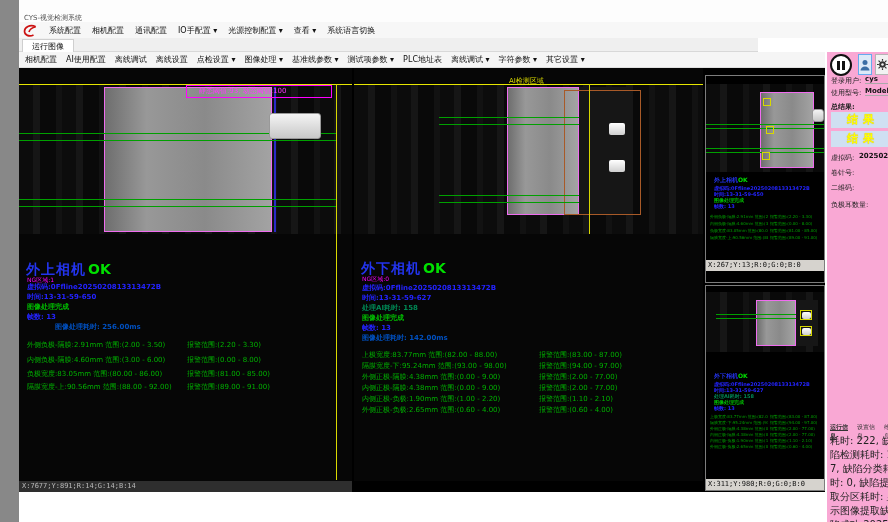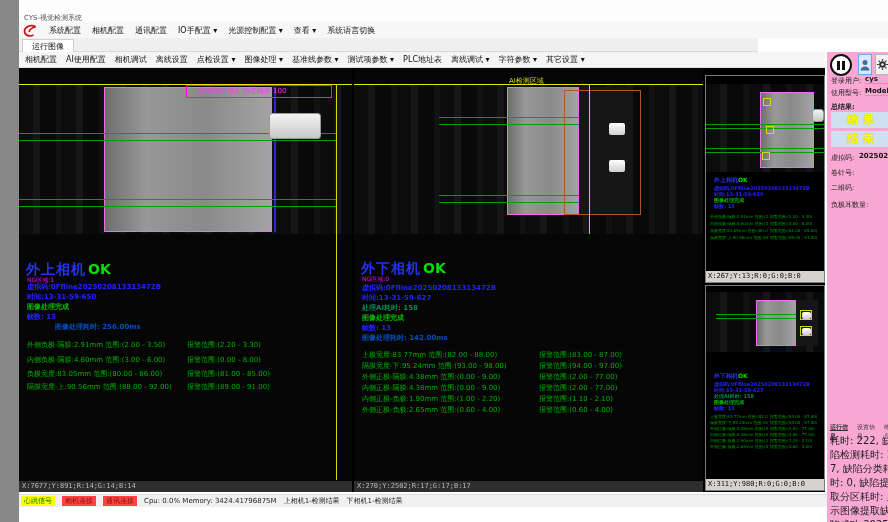--- a/index.html
+++ b/index.html
@@ -115,21 +115,21 @@
     <span class="mi">系统语言切换</span>
   </div>
 
   <div class="abs tabstrip">
     <div class="abs tab">运行图像</div>
   </div>
 
   <div class="abs toolbar">
     <span class="mi">相机配置</span>
     <span class="mi">AI使用配置</span>
-    <span class="mi">相机调试</span>
+    <span class="mi">离线调试</span>
     <span class="mi">离线设置</span>
     <span class="mi">点检设置 ▾</span>
     <span class="mi">图像处理 ▾</span>
     <span class="mi">基准线参数 ▾</span>
     <span class="mi">测试项参数 ▾</span>
     <span class="mi">PLC地址表</span>
     <span class="mi">离线调试 ▾</span>
     <span class="mi">字符参数 ▾</span>
     <span class="mi">其它设置 ▾</span>
   </div>
@@ -202,21 +202,20 @@
       <div class="abs acol nowrap" style="left:185px;top:293px;">报警范围:(94.00 - 97.00)</div>
       <div class="abs mrow nowrap" style="left:8px;top:304px;">外侧正极-隔膜:4.38mm 范围:(0.00 - 9.00)</div>
       <div class="abs acol nowrap" style="left:185px;top:304px;">报警范围:(2.00 - 77.00)</div>
       <div class="abs mrow nowrap" style="left:8px;top:315px;">内侧正极-隔膜:4.38mm 范围:(0.00 - 9.00)</div>
       <div class="abs acol nowrap" style="left:185px;top:315px;">报警范围:(2.00 - 77.00)</div>
       <div class="abs mrow nowrap" style="left:8px;top:326px;">内侧正极-负极:1.90mm 范围:(1.00 - 2.20)</div>
       <div class="abs acol nowrap" style="left:185px;top:326px;">报警范围:(1.10 - 2.10)</div>
       <div class="abs mrow nowrap" style="left:8px;top:337px;">外侧正极-负极:2.65mm 范围:(0.60 - 4.00)</div>
       <div class="abs acol nowrap" style="left:185px;top:337px;">报警范围:(0.60 - 4.00)</div>
     </div>
-    <div class="abs coordbar cmid nowrap">X:270;Y:2502;R:17;G:17;B:17</div>
 
     <div class="abs thumb t1">
       <div class="abs streaks" style="left:0;top:8px;width:118px;height:88px;"></div>
       <div class="abs electrode" style="left:54px;top:16px;width:54px;height:76px;"></div>
       <div class="abs gline" style="left:0;top:48px;width:118px;"></div>
       <div class="abs gline" style="left:0;top:52px;width:118px;"></div>
       <div class="abs gline" style="left:0;top:72px;width:118px;"></div>
       <div class="abs gline" style="left:0;top:76px;width:118px;"></div>
       <div class="abs connector" style="left:106px;top:33px;width:12px;height:13px;"></div>
       <div class="abs ybox" style="left:57px;top:22px;width:8px;height:8px;"></div>
@@ -230,21 +229,21 @@
       <div class="abs mini-line i-green nowrap" style="left:8px;top:121px;width:106px;">图像处理完成</div>
       <div class="abs mini-line i-blue nowrap" style="left:8px;top:127px;width:106px;">帧数: 13</div>
       <div class="abs mini-row nowrap" style="left:4px;top:138px;width:58px;">外侧负极-隔膜:2.91mm 范围:(2.00 - 3.50)</div>
       <div class="abs mini-row nowrap" style="left:64px;top:138px;width:52px;">报警范围:(2.20 - 3.30)</div>
       <div class="abs mini-row nowrap" style="left:4px;top:145px;width:58px;">内侧负极-隔膜:4.60mm 范围:(3.00 - 6.00)</div>
       <div class="abs mini-row nowrap" style="left:64px;top:145px;width:52px;">报警范围:(0.00 - 8.00)</div>
       <div class="abs mini-row nowrap" style="left:4px;top:152px;width:58px;">负极宽度:83.05mm 范围:(80.00 - 86.00)</div>
       <div class="abs mini-row nowrap" style="left:64px;top:152px;width:52px;">报警范围:(81.00 - 85.00)</div>
       <div class="abs mini-row nowrap" style="left:4px;top:159px;width:58px;">隔膜宽度-上:90.56mm 范围:(88.00 - 92.00)</div>
       <div class="abs mini-row nowrap" style="left:64px;top:159px;width:52px;">报警范围:(89.00 - 91.00)</div>
-      <div class="abs tbar nowrap" style="top:195px;">X:267;Y:13;R:0;G:0;B:0</div>
+      <div class="abs tbar nowrap" style="top:184px;">X:267;Y:13;R:0;G:0;B:0</div>
     </div>
 
     <div class="abs thumb t2">
       <div class="abs streaks" style="left:0;top:6px;width:118px;height:60px;"></div>
       <div class="abs electrode" style="left:50px;top:14px;width:40px;height:46px;"></div>
       <div class="abs roll" style="left:90px;top:14px;width:22px;height:46px;"></div>
       <div class="abs blob" style="left:96px;top:26px;width:9px;height:7px;"></div>
       <div class="abs blob" style="left:96px;top:42px;width:9px;height:7px;"></div>
       <div class="abs ybox" style="left:94px;top:24px;width:12px;height:10px;"></div>
       <div class="abs ybox" style="left:94px;top:40px;width:12px;height:10px;"></div>
@@ -317,23 +316,15 @@
       <span style="font-weight:bold;text-decoration:underline;">运行信息</span>
       <span>设置信息</span>
       <span>维保信息</span>
     </div>
     <div class="abs logtext" style="left:3px;top:382px;width:68px;height:72px;">耗时: 222, 缺陷检测耗时: 17, 缺陷分类耗时: 0, 缺陷提取分区耗时: 显示图像提取缺陷成功 2025:02:08-13:31:59:650--cys--外上相机--图像处理耗时: 258.00ms</div>
     <div class="abs sbar" style="left:73px;top:371px;height:86px;">
       <div class="sthumb" style="top:50px;"></div>
     </div>
   </div>
 
-  <div class="abs statusbar">
-    <span class="badge b-yellow">心跳信号</span>
-    <span class="badge b-red">相机连接</span>
-    <span class="badge b-red">通讯连接</span>
-    <span>Cpu: 0.0% Memory: 3424.41796875M</span>
-    <span>上相机1-检测结果</span>
-    <span>下相机1-检测结果</span>
-  </div>
   <div class="abs bottomfill"></div>
 
 </div>
 
 </body></html>

